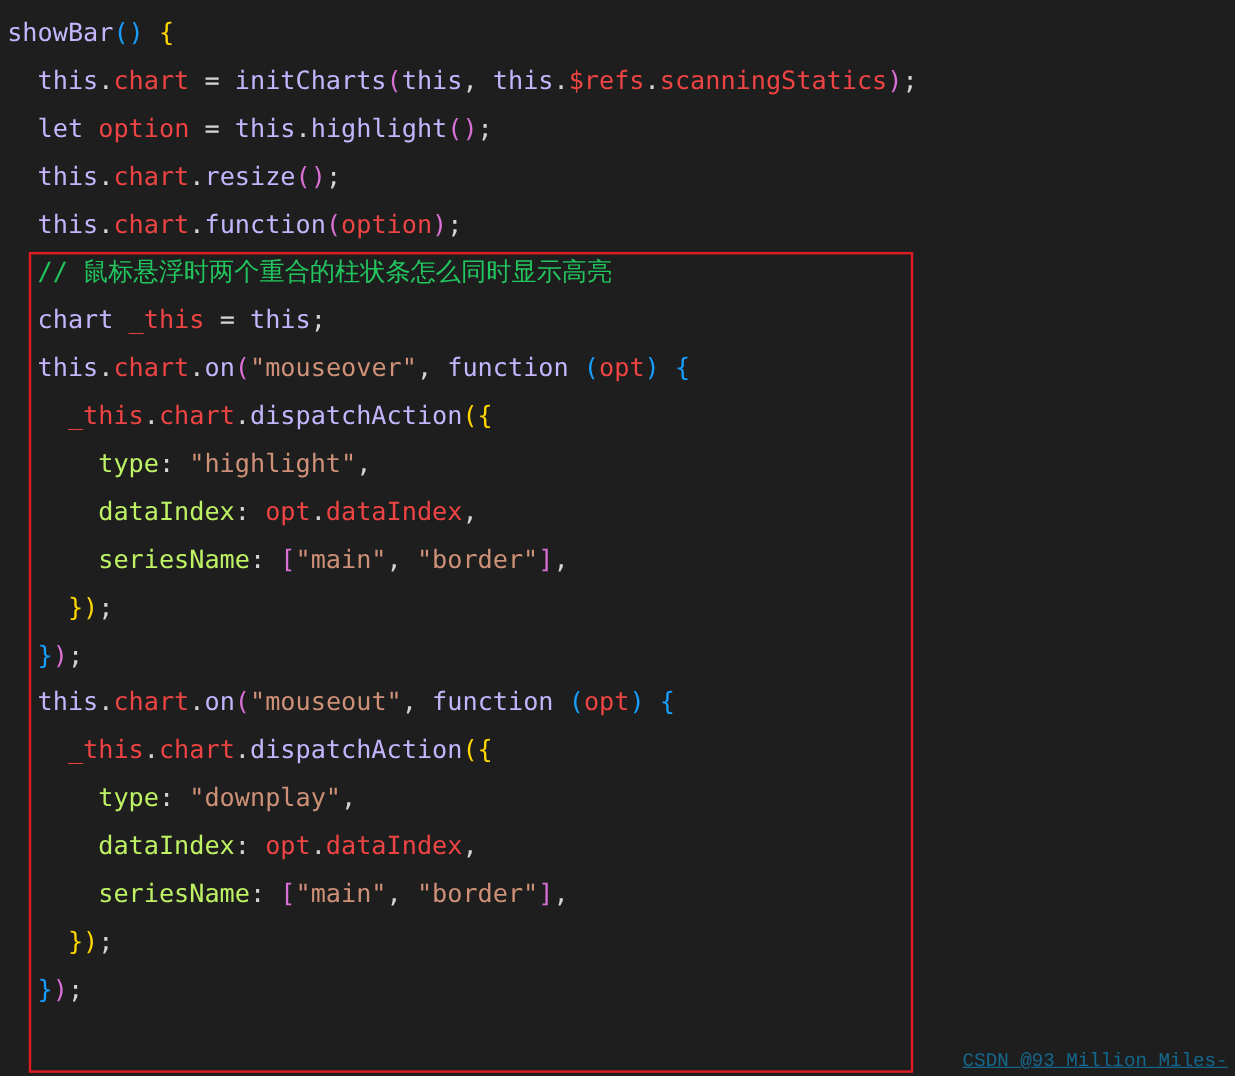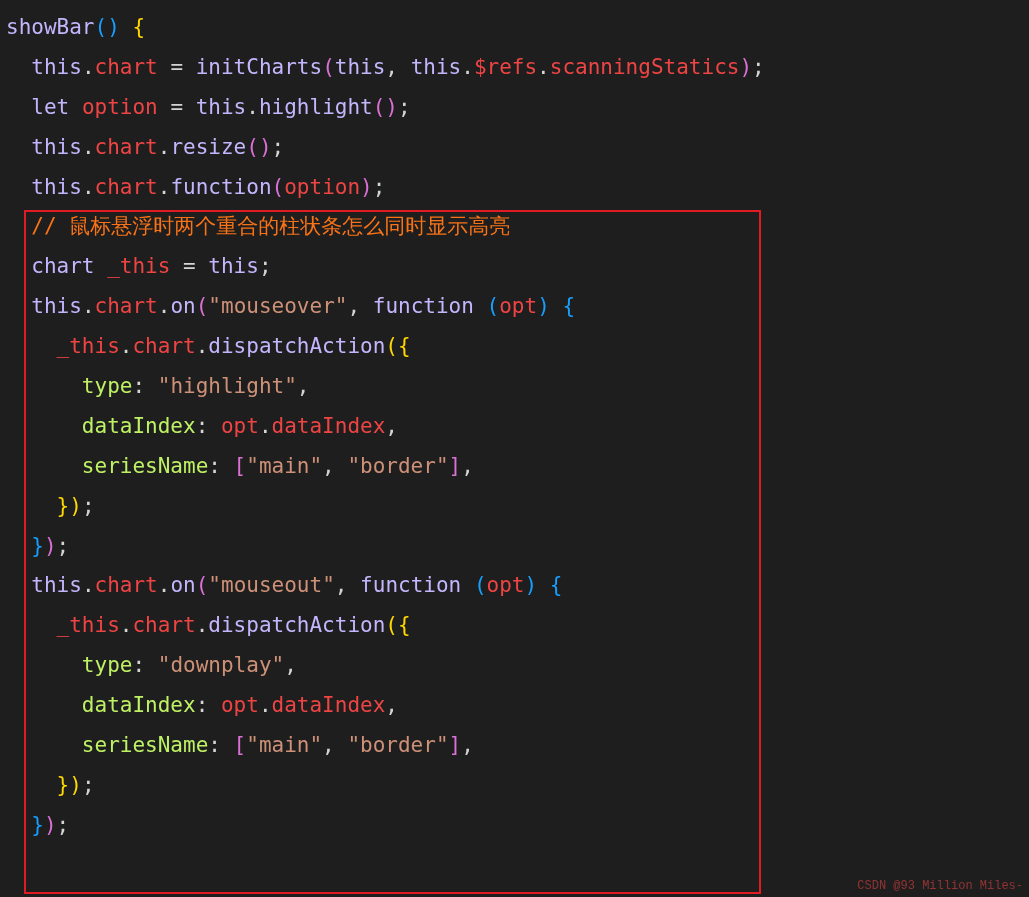--- a/index.html
+++ b/index.html
@@ -18,38 +18,39 @@
     padding: 8px 6px 0 6px;
     line-height: 1.9;
     white-space: pre;
     position: relative;
   }
   .c-kw      { color: #c4b5fd; }   
   .c-func    { color: #c4b5fd; }   
   .c-var     { color: #ef4444; }   
   .c-prop    { color: #bef264; }
   .c-str     { color: #ce9178; }   
-  .c-comment { color: #f97316; }
+  .c-comment { color: #22c55e; }
   .c-punc    { color: #d4d4d4; }
   .c-brace-y { color: #ffd700; }
   .c-brace-p { color: #da70d6; }
   .c-brace-b { color: #179fff; }
   .highlight-box {
     position: absolute;
     border: 2px solid #e01b24;
     pointer-events: none;
   }
   .watermark {
     position: absolute;
     bottom: 4px;
     right: 6px;
-    color: #ef4444;
+    color: #0ea5e9;
     opacity: 0.55;
-    font-size: 12px;
+    font-size: 16px;
     pointer-events: none;
+    text-decoration: underline;
   }
 </style>
 </head>
 <body>
 
 <pre><span class="c-func">showBar</span><span class="c-brace-b">()</span> <span class="c-brace-y">{</span>
   <span class="c-kw">this</span><span class="c-punc">.</span><span class="c-var">chart</span><span class="c-punc"> = </span><span class="c-func">initCharts</span><span class="c-brace-p">(</span><span class="c-kw">this</span><span class="c-punc">, </span><span class="c-kw">this</span><span class="c-punc">.</span><span class="c-var">$refs</span><span class="c-punc">.</span><span class="c-var">scanningStatics</span><span class="c-brace-p">)</span><span class="c-punc">;</span>
   <span class="c-kw">let</span> <span class="c-var">option</span><span class="c-punc"> = </span><span class="c-kw">this</span><span class="c-punc">.</span><span class="c-func">highlight</span><span class="c-brace-p">()</span><span class="c-punc">;</span>
   <span class="c-kw">this</span><span class="c-punc">.</span><span class="c-var">chart</span><span class="c-punc">.</span><span class="c-func">resize</span><span class="c-brace-p">()</span><span class="c-punc">;</span>
   <span class="c-kw">this</span><span class="c-punc">.</span><span class="c-var">chart</span><span class="c-punc">.</span><span class="c-func">function</span><span class="c-brace-p">(</span><span class="c-var">option</span><span class="c-brace-p">)</span><span class="c-punc">;</span>

